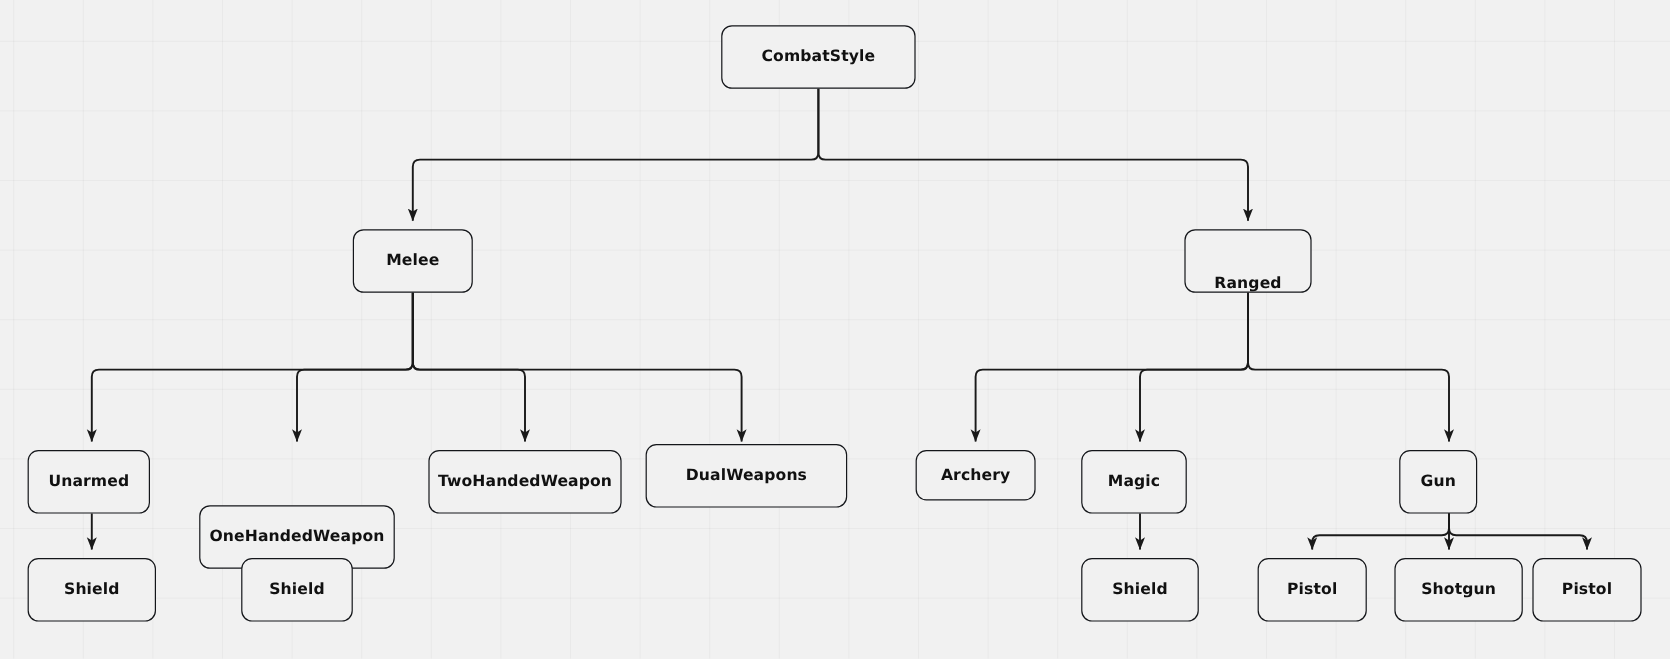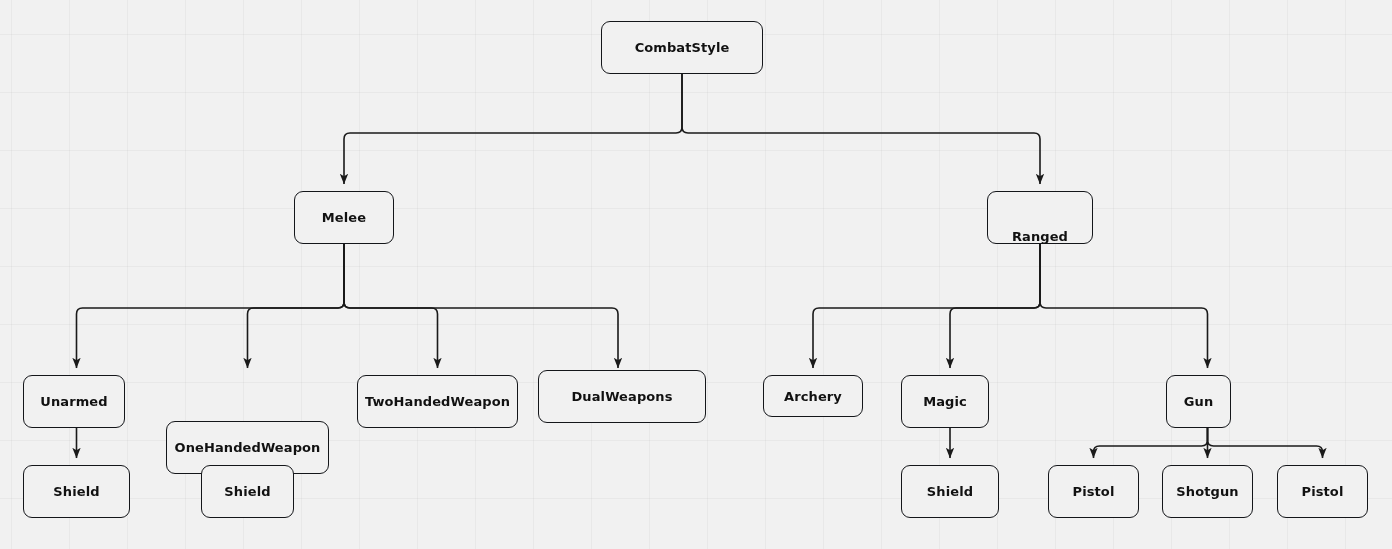--- a/index.html
+++ b/index.html
@@ -117,20 +117,20 @@
       </div>
       <div class="node" style="left: 201px; top: 465px; width: 93px; height: 53px;">
         <span class="node-label">Shield</span>
       </div>
       <div class="node" style="left: 901px; top: 465px; width: 98px; height: 53px;">
         <span class="node-label">Shield</span>
       </div>
       <div class="node" style="left: 1048px; top: 465px; width: 91px; height: 53px;">
         <span class="node-label">Pistol</span>
       </div>
-      <div class="node" style="left: 1162px; top: 465px; width: 91px; height: 53px;">
+      <div class="node" style="left: 1162px; top: 465px; width: 107px; height: 53px;">
         <span class="node-label">Shotgun</span>
       </div>
       <div class="node" style="left: 1277px; top: 465px; width: 91px; height: 53px;">
         <span class="node-label">Pistol</span>
       </div>
     </div>
 </div>
 
 </body></html>

